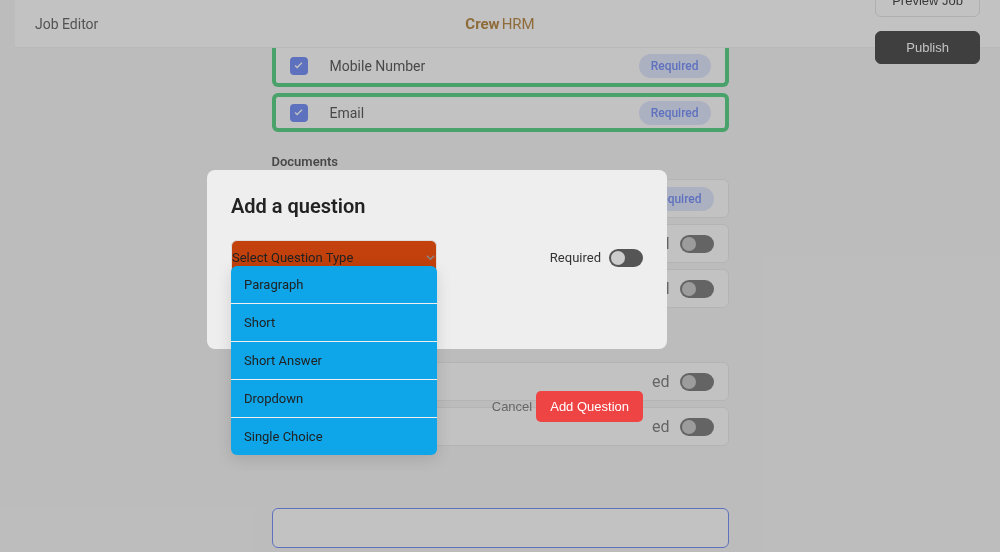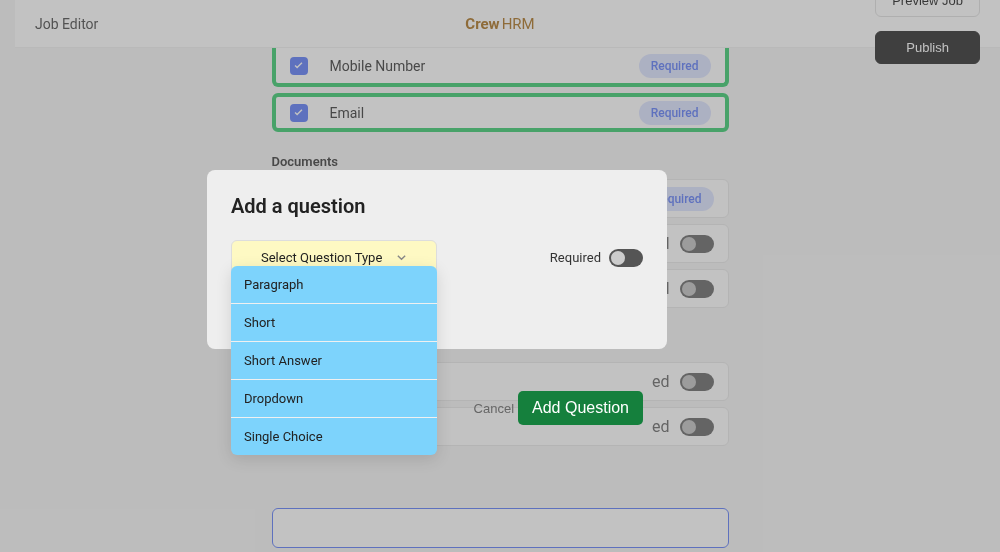--- a/index.html
+++ b/index.html
@@ -150,24 +150,24 @@
       display: flex;
       align-items: center;
       justify-content: space-between;
     }
     .select-box {
       position: relative;
       width: 206px;
     }
     .select-trigger {
       width: 100%;
-      background: #fef9c3;
+      background: #c2410c;
       border: 1px solid #ddd;
       border-radius: 6px;
-      padding: 9px 29px;
+      padding: 9px 0;
       font-size: 13px;
       color: #222;
       display: flex;
       align-items: center;
       justify-content: space-between;
     }
     .required-group {
       display: flex;
       align-items: center;
       gap: 8px;
@@ -181,34 +181,34 @@
       margin-top: 116px;
     }
     .btn-cancel {
       background: transparent;
       border: none;
       color: #666;
       font-size: 13px;
       cursor: pointer;
     }
     .btn-add-q {
-      background: #15803d;
+      background: #ef4444;
       color: #fff;
       border: none;
       padding: 8px 14px;
       border-radius: 5px;
-      font-size: 16px;
+      font-size: 13px;
     }
 
     .dropdown {
       position: absolute;
       top: 266px;
       left: 231px;
       width: 206px;
-      background: #7dd3fc;
+      background: #0ea5e9;
       border-radius: 6px;
       box-shadow: 0 4px 16px rgba(0,0,0,0.12);
       z-index: 20;
       overflow: hidden;
     }
     .dropdown-item {
       padding: 11px 13px;
       font-size: 13px;
       color: #222;
       border-bottom: 1px solid #f0f0f0;

